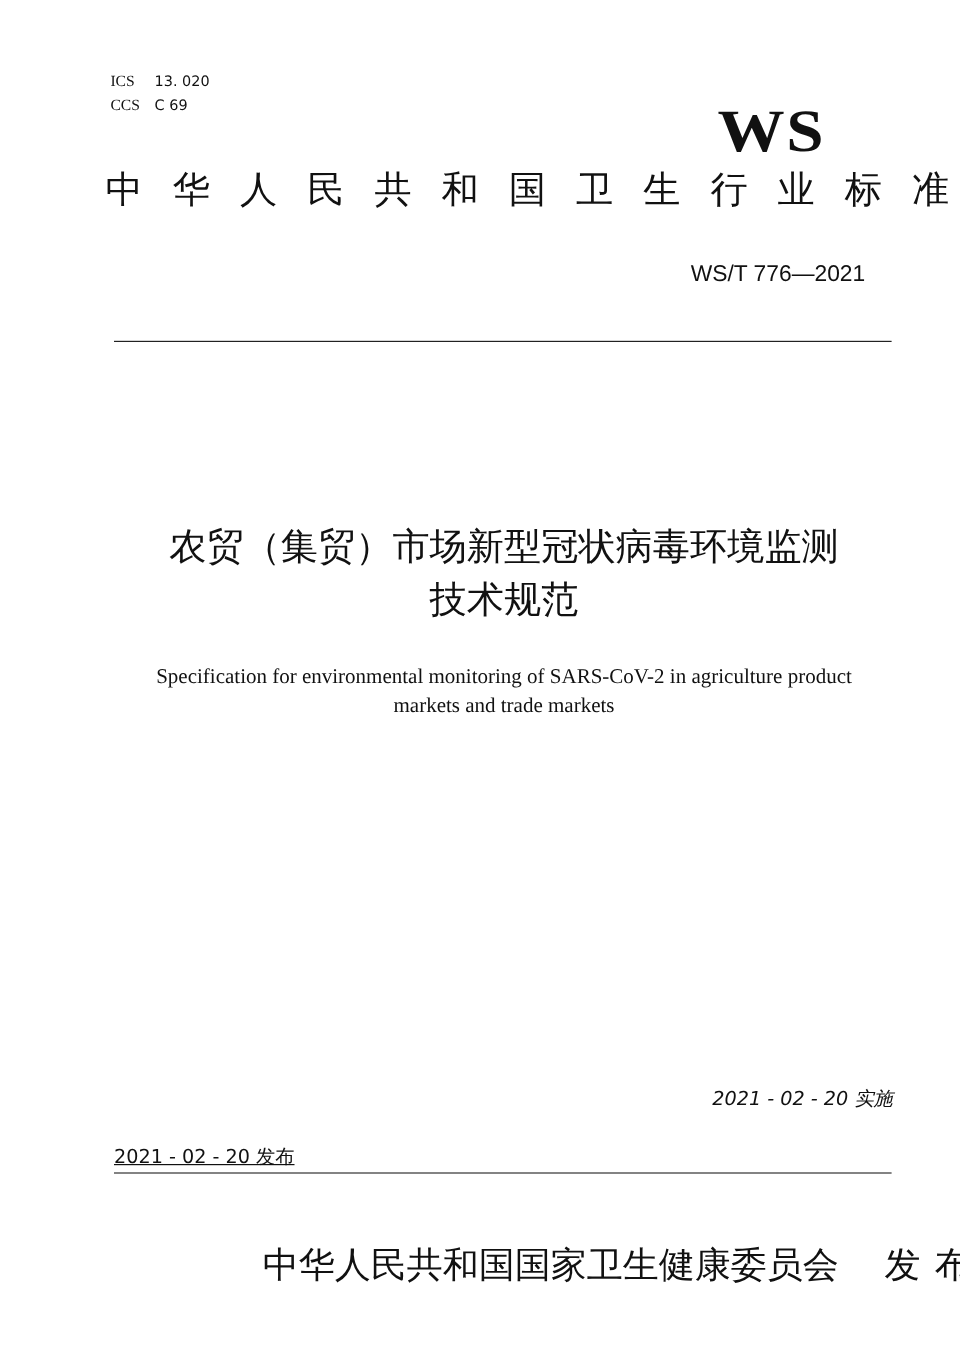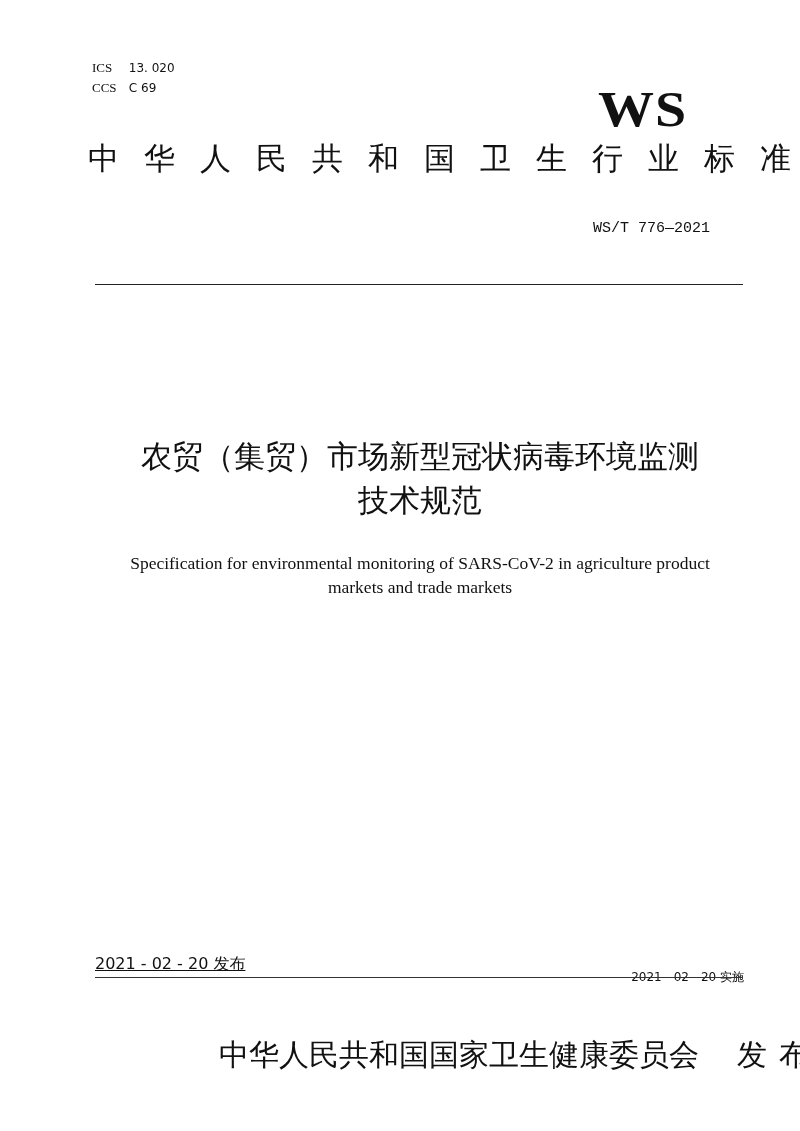--- a/index.html
+++ b/index.html
@@ -49,25 +49,25 @@
     .std-title {
       left: 88px;
       top: 136px;
       width: 660px;
       font-size: 31px;
       line-height: 44px;
       letter-spacing: 25px;
       white-space: nowrap;
     }
     .std-number {
-      right: 90px;
+      right: 79px;
       top: 218px;
-      font-size: 15px;
+      font-size: 19px;
       line-height: 22px;
-      font-family: Liberation Mono, monospace;
+      font-family: Liberation Sans, sans-serif;
       white-space: nowrap;
     }
     .rule-top {
       left: 95px;
       top: 284px;
       width: 648px;
       height: 0;
       border-top: 1.5px solid #222222;
     }
     .doc-title {
@@ -90,24 +90,25 @@
     .date-left {
       left: 95px;
       top: 953px;
       font-size: 16px;
       line-height: 22px;
       white-space: nowrap;
       text-decoration: underline;
     }
     .date-right {
       right: 56px;
-      top: 966px;
-      font-size: 12px;
+      top: 905px;
+      font-size: 16px;
       line-height: 22px;
       white-space: nowrap;
+      font-style: italic;
     }
     .rule-bottom {
       left: 95px;
       top: 977px;
       width: 648px;
       height: 0;
       border-top: 1.5px solid #333333;
     }
     .publisher {
       left: 171px;

